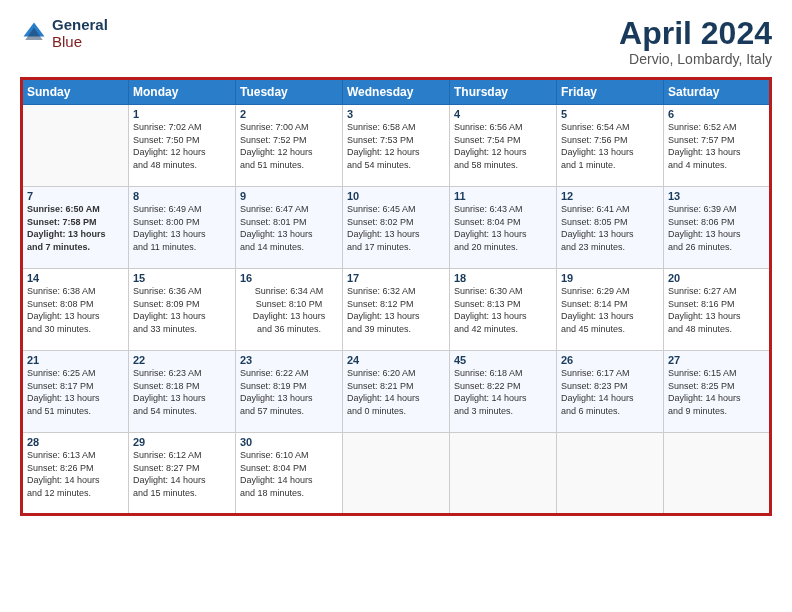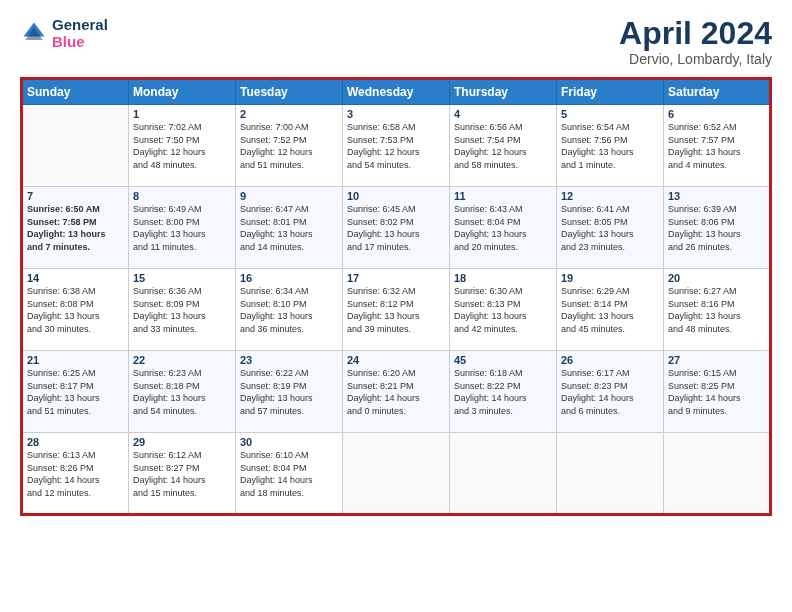--- a/index.html
+++ b/index.html
@@ -93,21 +93,21 @@
 
 <div class="page">
   <div class="header">
     <div class="logo">
       <svg class="logo-icon" viewBox="0 0 32 32">
         <polygon points="16,4 28,20 4,20" fill="#2a7dc9"></polygon>
         <polygon points="16,10 26,24 6,24" fill="#1a3a5c" opacity="0.5"></polygon>
       </svg>
       <div>
         <div style="font-size:15px;font-weight:bold;color:#1a3a5c;line-height:1.15;">General</div>
-        <div style="font-size:15px;font-weight:bold;color:#ec4899;line-height:1.15;">Blue</div>
+        <div style="font-size:15px;font-weight:normal;color:#7f1d1d;line-height:1.15;">Blue</div>
       </div>
     </div>
     <div class="title-block">
       <div class="main-title">April 2024</div>
       <div class="subtitle">Dervio, Lombardy, Italy</div>
     </div>
   </div>
 
   <table class="calendar">
     <thead>
@@ -229,21 +229,21 @@
           </td>
           <td>
             <span class="day-num">15</span>
             <div class="day-info" style="white-space: pre-line;">Sunrise: 6:36 AM
 Sunset: 8:09 PM
 Daylight: 13 hours
 and 33 minutes.</div>
           </td>
           <td>
             <span class="day-num">16</span>
-            <div class="day-info" style="white-space: pre-line;">Sunrise: 6:34 AM
+            <div class="day-info" style="white-space: pre-line; text-align: center;">Sunrise: 6:34 AM
 Sunset: 8:10 PM
 Daylight: 13 hours
 and 36 minutes.</div>
           </td>
           <td>
             <span class="day-num">17</span>
             <div class="day-info" style="white-space: pre-line;">Sunrise: 6:32 AM
 Sunset: 8:12 PM
 Daylight: 13 hours
 and 39 minutes.</div>

